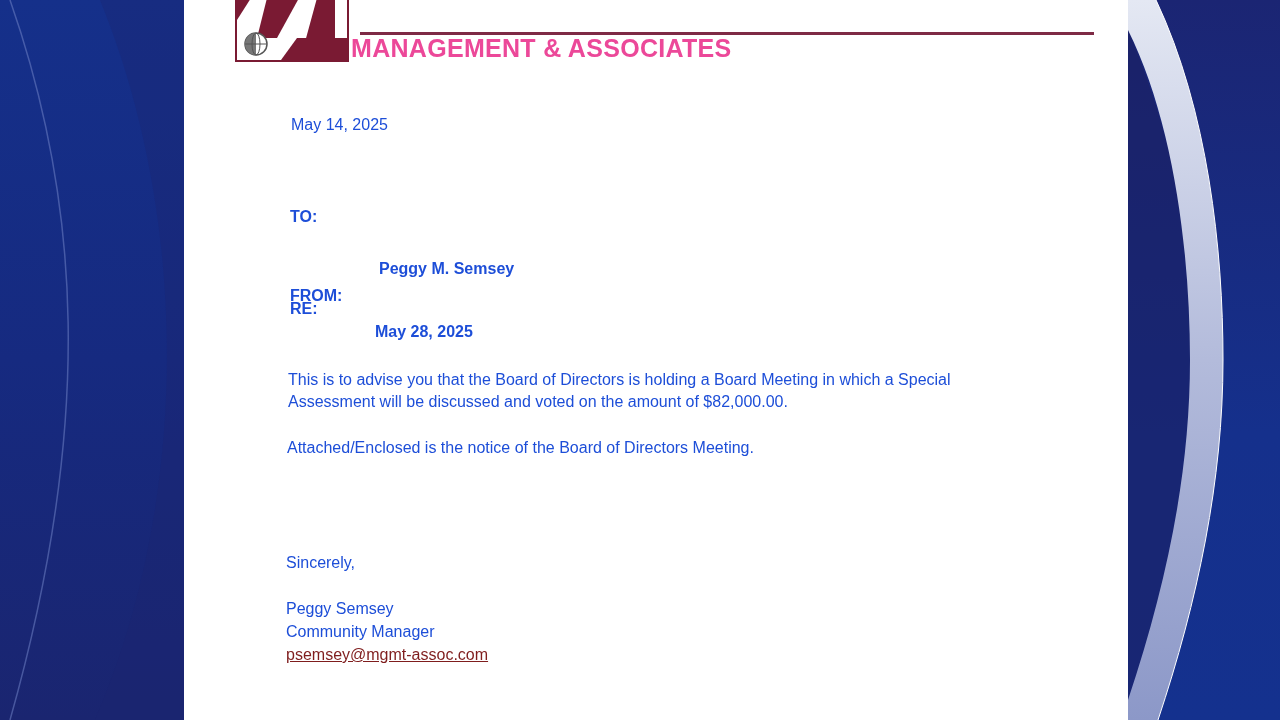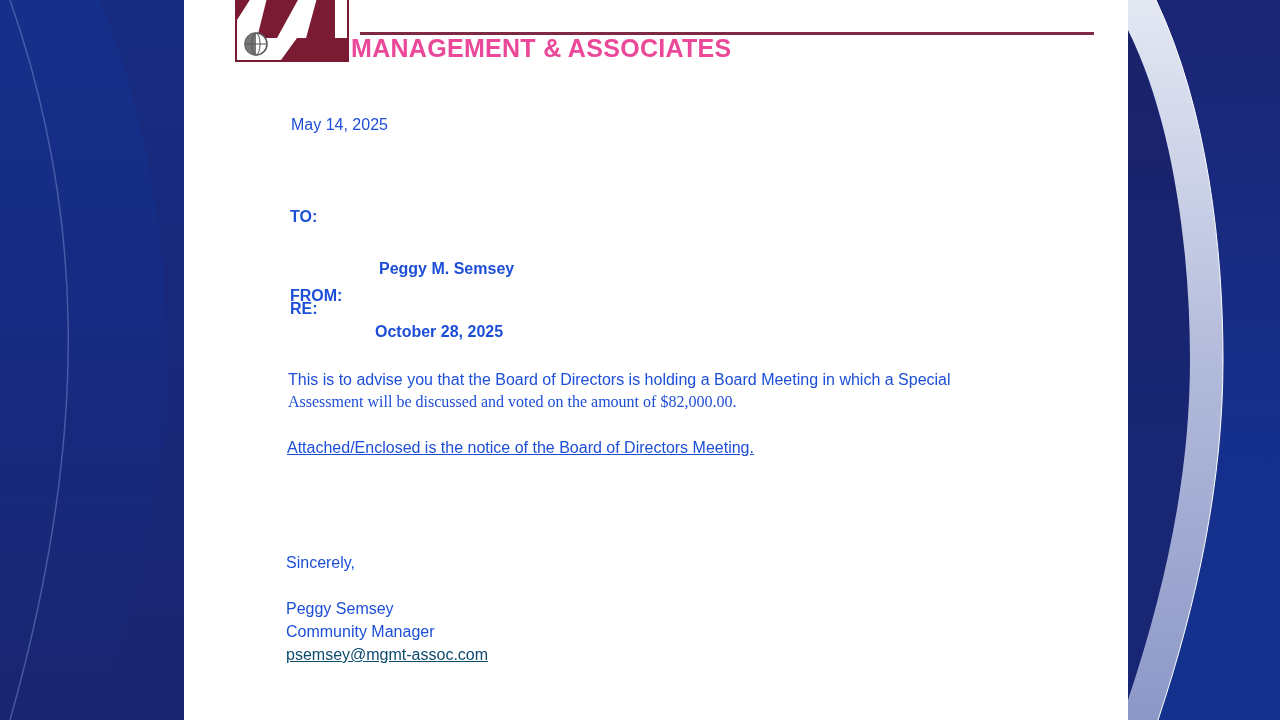--- a/index.html
+++ b/index.html
@@ -33,21 +33,21 @@
       background:#7e2a45;
     }
     .company {
       position:absolute; left:167px; top:34px;
       font-family:"Liberation Sans", sans-serif; font-weight:bold;
       font-size:25px; letter-spacing:0.3px; color:#ec4899;
     }
     .text { position:absolute; color:#1d4ed8; font-size:16px; line-height:22px; white-space:nowrap; }
     .lbl { font-weight:bold;text-align:right; }
     .bold { font-weight:bold; }
-    .email { color:#0c4a6e; text-decoration:underline; }
+    .email { color:#7f1d1d; text-decoration:underline; }
   </style>
 </head>
 <body>
 
 <div class="bg-left">
   <svg width="184" height="720">
     <path d="M10,0 C80,200 95,420 10,720" stroke="#6f82c4" stroke-opacity="0.55" stroke-width="1.5" fill="none"></path>
     <path d="M100,0 C190,220 190,500 95,720 L184,720 L184,0 Z" fill="#1c2470" fill-opacity="0.35"></path>
   </svg>
 </div>
@@ -84,26 +84,26 @@
   <div class="company">MANAGEMENT &amp; ASSOCIATES</div>
 
   <div class="text" style="left:107px; top:114px;">May 14, 2025</div>
 
   <div class="text lbl" style="left:106px; top:206px;">TO:</div>
 
   <div class="text lbl" style="left:106px; top:251px;margin-top:34px;">FROM:</div>
   <div class="text bold" style="left:195px; top:258px;">Peggy M. Semsey</div>
 
   <div class="text lbl" style="left:106px; top:298px;">RE:</div>
-  <div class="text bold" style="left:191px; top:321px;">October 28, 2025</div>
+  <div class="text bold" style="left:191px; top:321px;">May 28, 2025</div>
 
   <div class="text" style="left:104px; top:369px;">This is to advise you that the Board of Directors is holding a Board Meeting in which a Special</div>
-  <div class="text" style="left:104px; top:391px;font-family:Liberation Serif, serif;">Assessment will be discussed and voted on the amount of $82,000.00.</div>
+  <div class="text" style="left:104px; top:391px;">Assessment will be discussed and voted on the amount of $82,000.00.</div>
 
-  <div class="text" style="left:103px; top:437px;text-decoration:underline;">Attached/Enclosed is the notice of the Board of Directors Meeting.</div>
+  <div class="text" style="left:103px; top:437px;">Attached/Enclosed is the notice of the Board of Directors Meeting.</div>
 
 
   <div class="text" style="left:102px; top:552px;">Sincerely,</div>
 
   <div class="text" style="left:102px; top:598px;">Peggy Semsey</div>
   <div class="text" style="left:102px; top:621px;">Community Manager</div>
   <div class="text email" style="left:102px; top:644px;">psemsey@mgmt-assoc.com</div>
 </div>
 
 </body></html>

